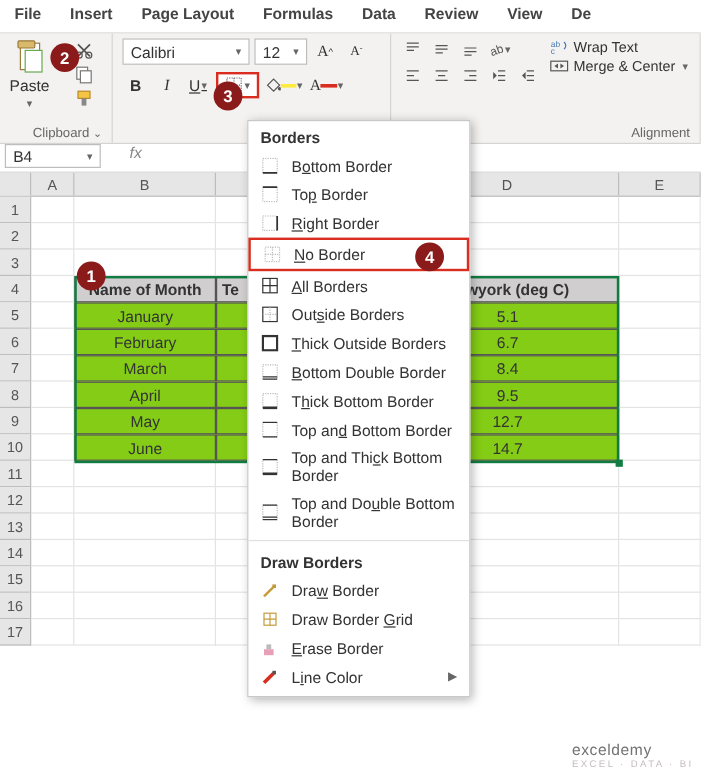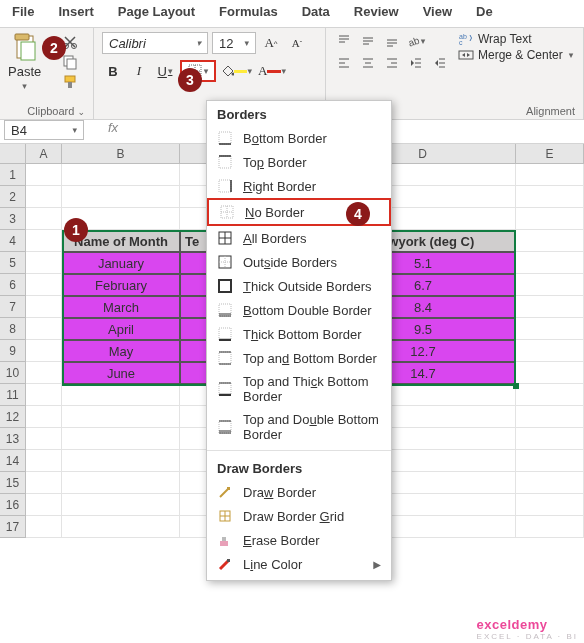--- a/index.html
+++ b/index.html
@@ -11,21 +11,21 @@
 
 .ribbon { display: flex; height: 92px; border-bottom: 1px solid #d4d4d4; background: #f3f2f1; }
 .ribbon-group { border-right: 1px solid #d4d4d4; padding: 4px 8px 2px 8px; display: flex; flex-direction: column; justify-content: space-between; }
 .group-label { text-align: right; font-size: 11px; color: #666; }
 .clipboard-body { display: flex; align-items: flex-start; gap: 20px; }
 .paste-btn { display: flex; flex-direction: column; align-items: center; gap: 2px; cursor: pointer; }
 .clip-icons { display: flex; flex-direction: column; gap: 4px; margin-top: 2px; }
 .small-ico { width: 18px; height: 16px; display: flex; align-items: center; justify-content: center; }
 
 .font-row1 { display: flex; align-items: center; gap: 4px; margin-bottom: 6px; }
-.font-name { width: 106px; height: 22px; border: 1px solid #bdbdbd; background: #fff; padding: 2px 6px; display:flex; align-items:center; justify-content:space-between;font-style:italic; }
+.font-name { width: 106px; height: 22px; border: 1px solid #bdbdbd; background: #fff; padding: 2px 6px; display:flex; align-items:center; justify-content:space-between; }
 .font-size { width: 44px; height: 22px; border: 1px solid #bdbdbd; background: #fff; padding: 2px 6px; display:flex; align-items:center; justify-content:space-between; }
 .aplus, .aminus { width: 22px; height: 22px; display:flex; align-items:center; justify-content:center; }
 .font-row2 { display: flex; align-items: center; gap: 4px; }
 .fmt-btn { width: 22px; height: 22px; display:flex; align-items:center; justify-content:center; border: 1px solid transparent; }
 .border-btn { width: 36px; height: 22px; display:flex; align-items:center; justify-content:center; border: 2px solid #d92d20; background:#fff; }
 .fill-btn, .fontcolor-btn { width: 32px; height: 22px; display:flex; align-items:center; justify-content:center; }
 
 .align-row { display:flex; gap:4px; margin-bottom:4px; }
 .align-btn { width:20px; height:18px; display:flex; align-items:center; justify-content:center; }
 .wrap-merge { display:flex; flex-direction:column; gap:2px; margin-left:8px; }
@@ -43,41 +43,41 @@
 
 .rows { display:flex; }
 .row-headers { display:flex; flex-direction:column; }
 .rowh { width:26px; height:22px; border-right:1px solid #bdbdbd; border-bottom:1px solid #bdbdbd; background:#e6e6e6; text-align:center; font-size:12px; color:#555; line-height:22px; }
 .cells { position:relative; }
 .cell-row { display:flex; height:22px; }
 .cell { border-right:1px solid #e3e3e3; border-bottom:1px solid #e3e3e3; }
 .cA{width:36px;} .cB{width:118px;} .cC{width:150px;} .cD{width:186px;} .cE{width:68px;}
 
 .data-hdr { background:#d0cece; border:1px solid #555; font-weight:bold; text-align:center; line-height:22px; font-size:13px;}
-.data-cell { background:#d946ef; border:1px solid #555; text-align:center; line-height:22px; font-size:13px;}
+.data-cell { background:#84cc16; border:1px solid #555; text-align:center; line-height:22px; font-size:13px;}
 .sel-outline { position:absolute; border:2px solid #107c41; pointer-events:none; }
 .sel-handle { position:absolute; width:6px; height:6px; background:#107c41; }
 
 .dropdown { position:absolute; left:206px; top:100px; width:186px; background:#fff; border:1px solid #c8c8c8; box-shadow:2px 2px 8px rgba(0,0,0,0.3); z-index:50; padding-bottom:4px;}
 .dd-title { font-weight:bold; padding:6px 10px 4px 10px; font-size:13px; }
 .dd-item { display:flex; align-items:center; gap:10px; padding:4px 10px; font-size:13px; cursor:pointer; }
 .dd-item.hl { border:2px solid #d92d20; }
 .dd-ico { width:16px; height:16px; display:flex; align-items:center; justify-content:center; flex-shrink:0; }
 .dd-sep { height:1px; background:#e0e0e0; margin:4px 0; }
 .dd-arrow { margin-left:auto; color:#666; font-size:10px; }
 .mn { text-decoration: underline; }
 
 .badge { position:absolute; width:24px; height:24px; border-radius:50%; background:#8b1a1a; color:#fff; display:flex; align-items:center; justify-content:center; font-weight:bold; font-size:14px; z-index:60; }
 .b1 { left:64px; top:218px; }
 .b2 { left:42px; top:36px; }
 .b3 { left:178px; top:68px; }
 .b4 { left:346px; top:202px; }
 
 .watermark { position:absolute; right:6px; bottom:2px; font-size:13px; color:#b8b0b5; z-index:70; }
-.watermark .wm1 { color:#ec4899; font-weight:700; letter-spacing:0.5px; }
+.watermark .wm1 { color:#737373; font-weight:400; letter-spacing:0.5px; }
 .watermark .wm2 { color:#c4bdc2; font-size:8px; letter-spacing:2px; display:block; text-align:right; }
 
 .caret { font-size:9px; color:#666; }
 .underline-bar { height:3px; width:14px; }
 </style>
 </head>
 <body>
 
 <div class="menubar">
   <div class="menu-item">File</div>

